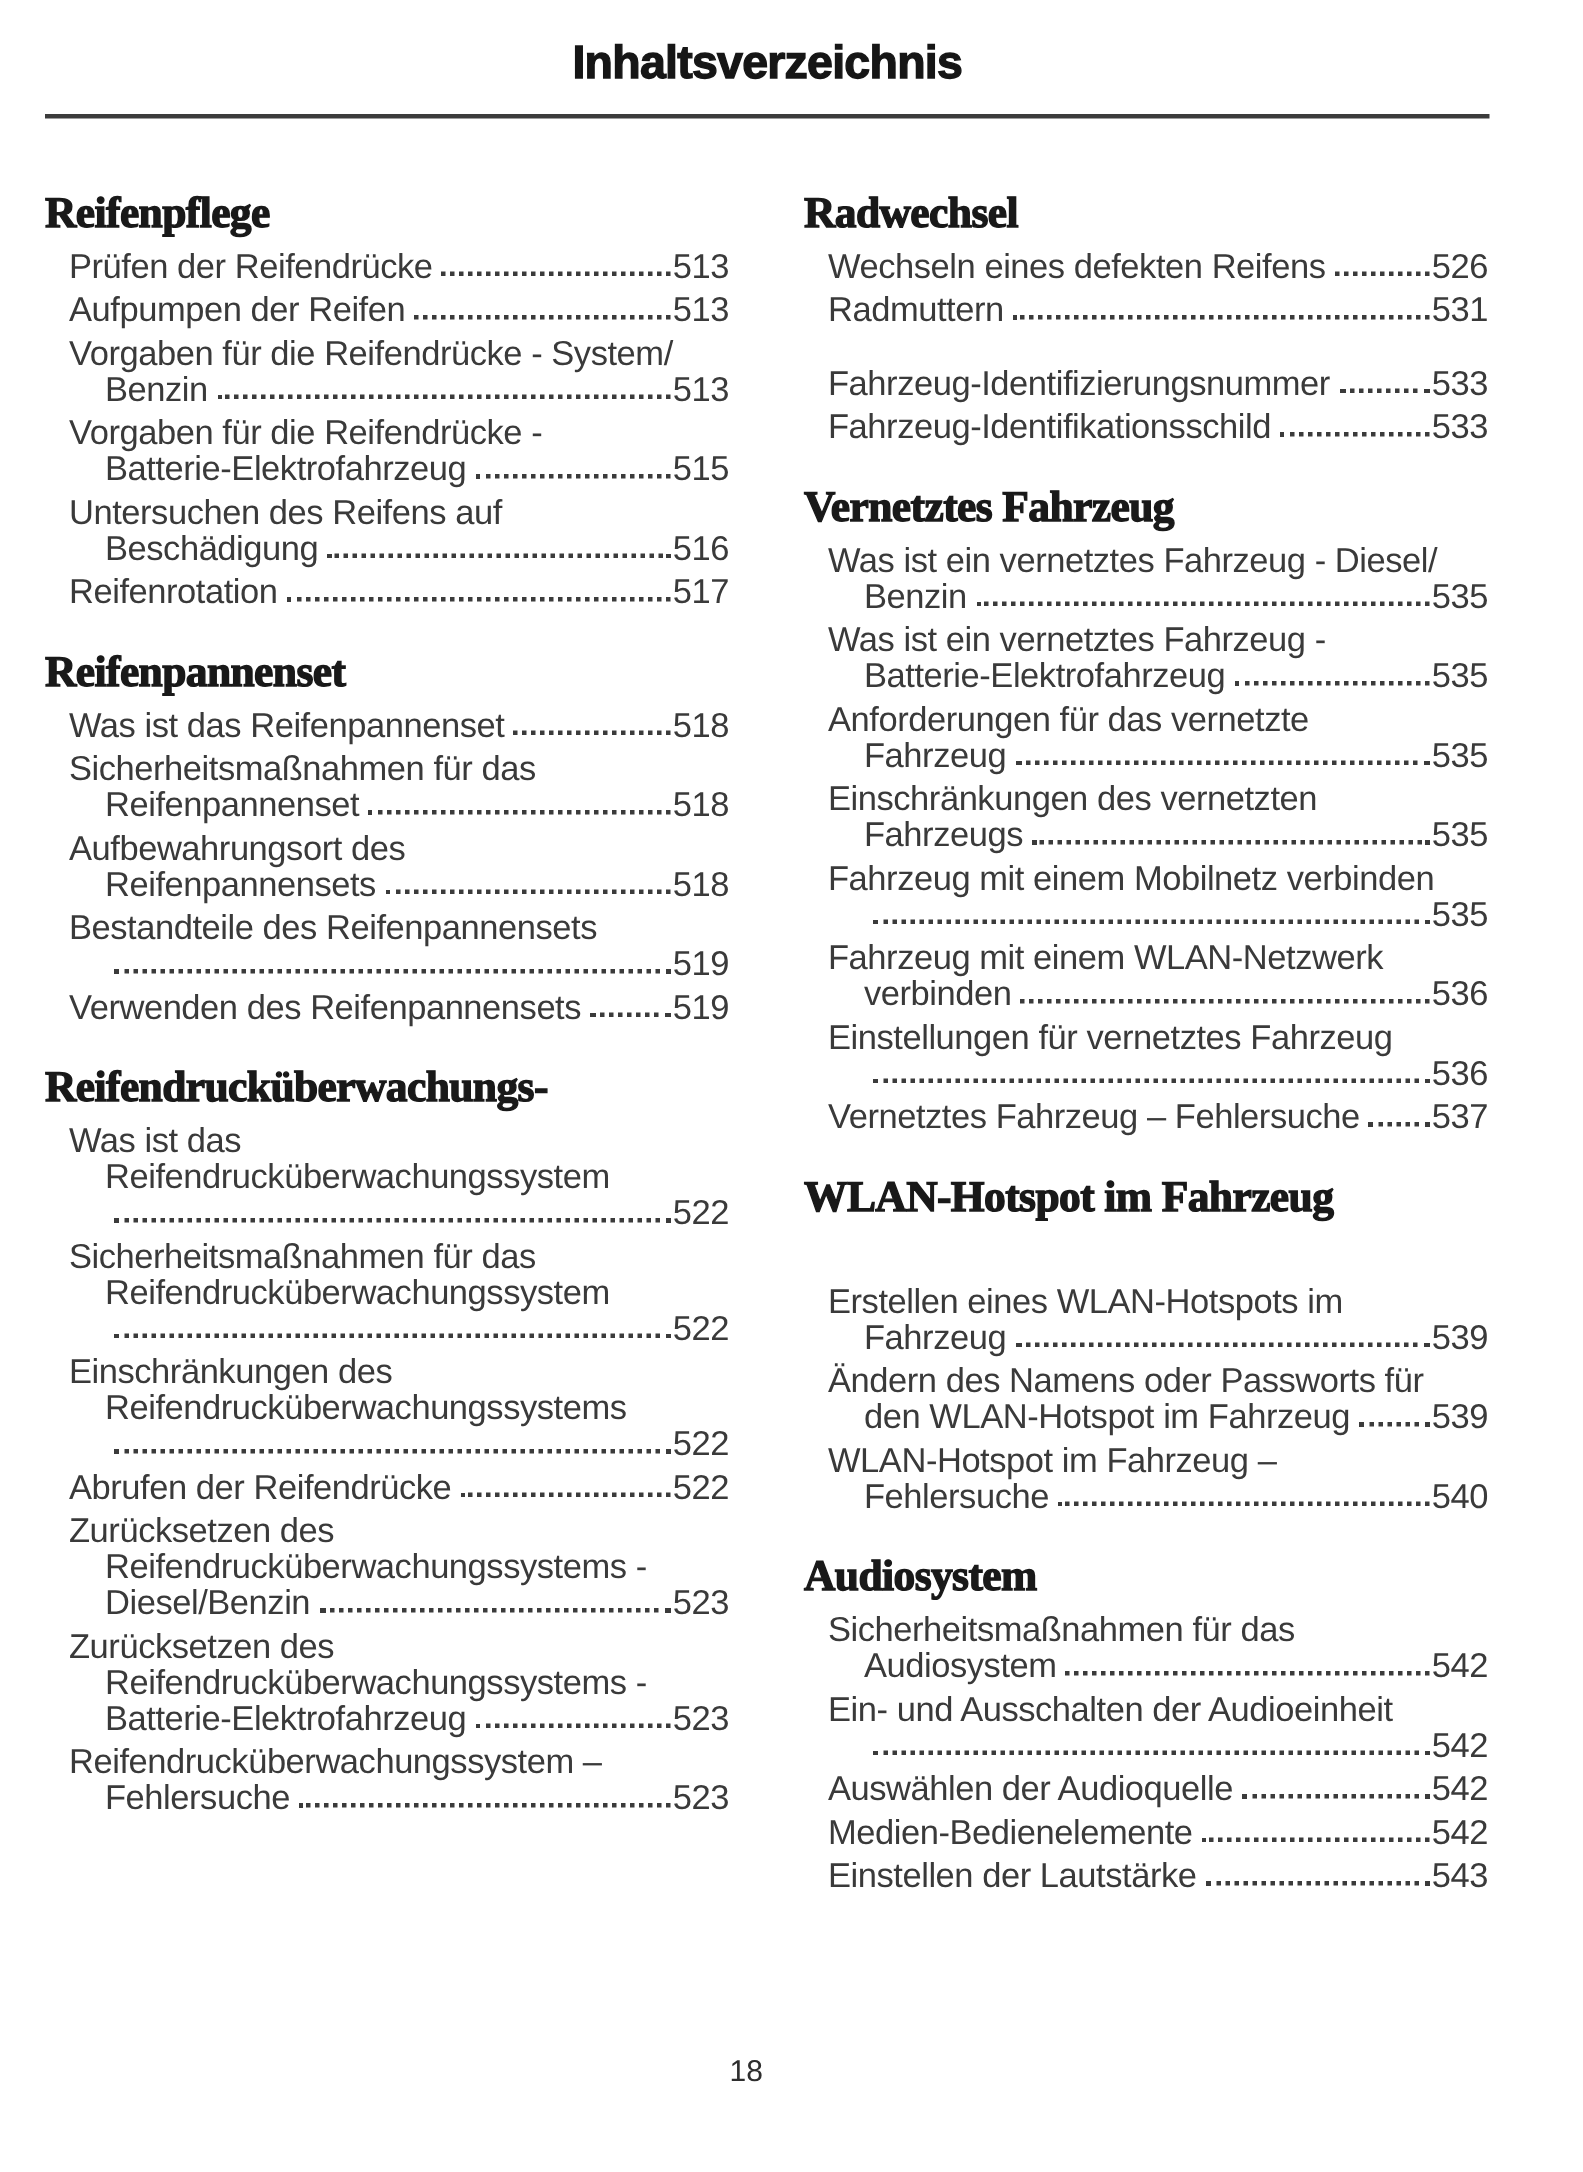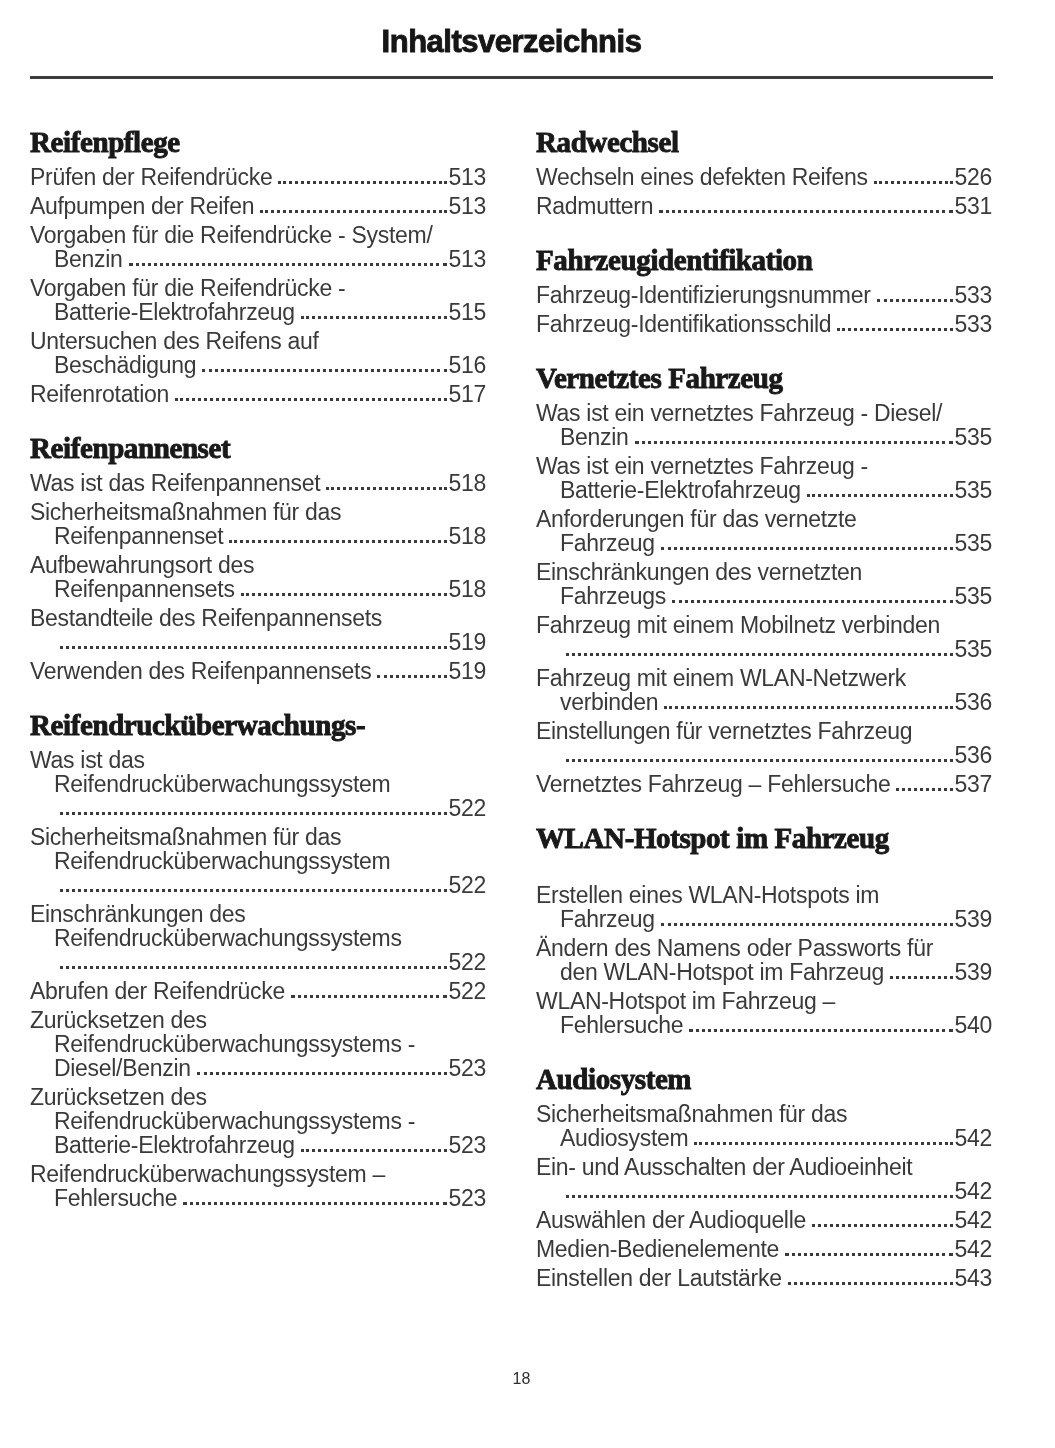--- a/index.html
+++ b/index.html
@@ -49,47 +49,47 @@
   .section-title {
     font-size: 29px;
     line-height: 34px;
     font-weight: bold;
     letter-spacing: -0.4px;
     color: #191919;
     -webkit-text-stroke: 0.9px #191919;
     margin-bottom: 6px;
     font-family: Liberation Serif, serif;
   }
-  .section-title.extra-gap { margin-bottom: 28px; }
+  .section-title.extra-gap { margin-bottom: 40px; }
   .section-title .h-line.indent { padding-left: 28px; }
-  .entry { margin-bottom: 5px; }
+  .entry { margin-bottom: 5px; margin-left: 16px; }
   .row {
     display: flex;
     align-items: flex-end;
     font-size: 23px;
     line-height: 24px;
     letter-spacing: -0.3px;
     color: #3a3a3a;
   }
   .row.indent { padding-left: 24px; }
   .entry-text { white-space: pre; flex: none; }
   .leader {
     flex: 1 1 auto;
     min-width: 10px;
     border-bottom: 3px dotted #3b3b3b;
     margin: 0 2px 5px 6px;
   }
   .page-num { flex: none; }
   .page-number-footer {
     position: absolute;
-    left: 40px;
+    left: 16px;
     top: 1370px;
     width: 963px;
     text-align: center;
-    font-size: 16px;
+    font-size: 20px;
     color: #2e2e2e;
   }
 </style>
 </head>
 <body>
 
 <div class="content">
   <div class="doc-title">Inhaltsverzeichnis</div>
   <div class="rule"></div>
   <div class="columns">
@@ -301,23 +301,20 @@
           </div>
           <div class="entry">
             <div class="row">
               <span class="entry-text">Radmuttern</span>
               <span class="leader"></span>
               <span class="page-num">531</span>
             </div>
           </div>
         </section>
         <section class="toc-section">
-          <div class="section-title">
-            <div class="h-line">Fahrzeugidentifikation</div>
-          </div>
           <div class="entry">
             <div class="row">
               <span class="entry-text">Fahrzeug-Identifizierungsnummer</span>
               <span class="leader"></span>
               <span class="page-num">533</span>
             </div>
           </div>
           <div class="entry">
             <div class="row">
               <span class="entry-text">Fahrzeug-Identifikationsschild</span>

